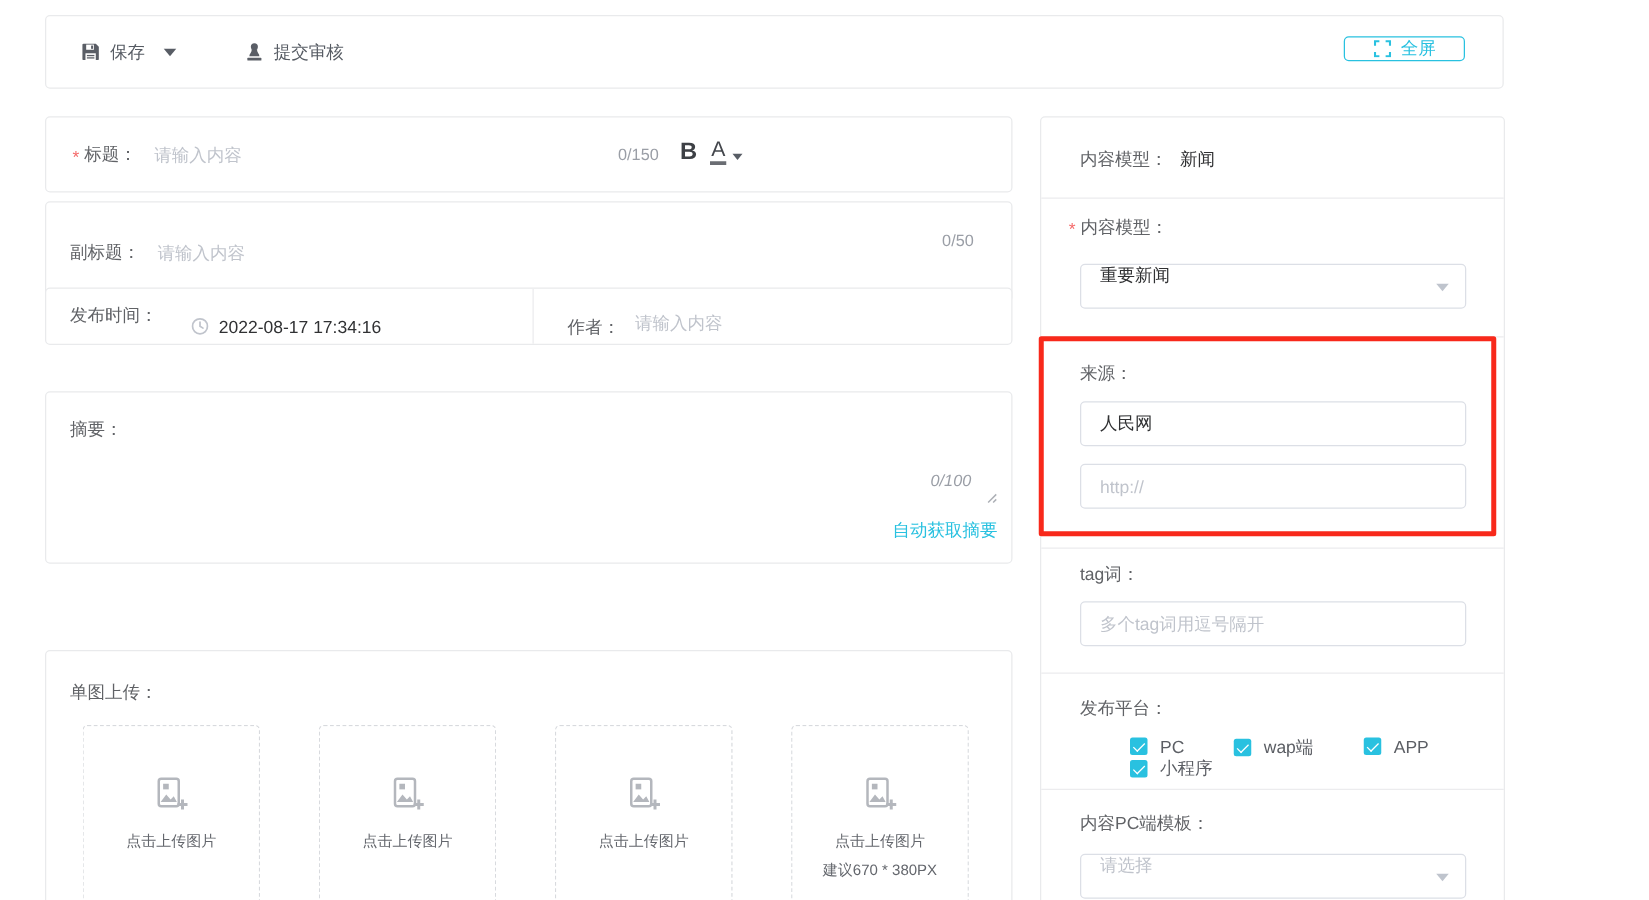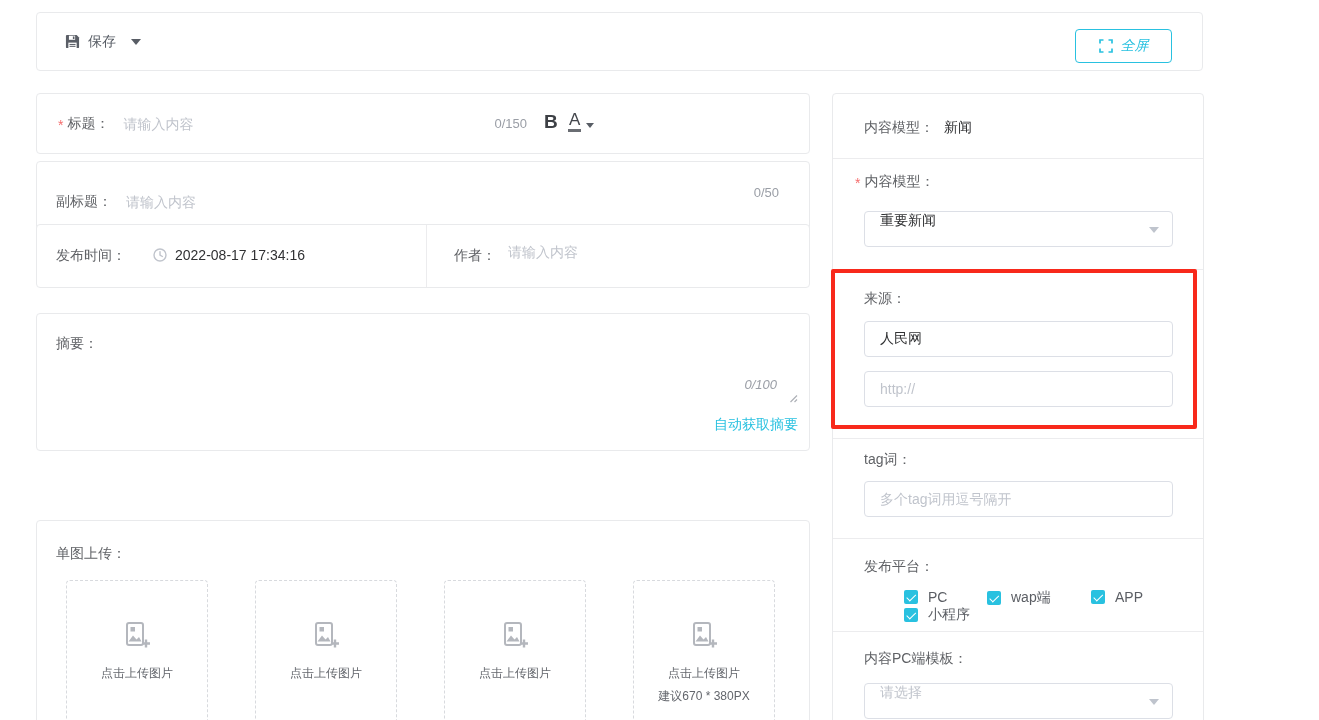--- a/index.html
+++ b/index.html
@@ -6,21 +6,21 @@
   html,body { background:#fff; }
   body { font-family:"Liberation Sans","DejaVu Sans",sans-serif; }
   #page { position:relative; width:1319px; height:720px; background:#fff; overflow:hidden; color:#606266; font-size:14px; }
 
   .card { position:absolute; background:#fff; border:1px solid #e9eaec; border-radius:4px; }
 
   
   .tb-group { position:absolute; top:0; height:100%; display:flex; align-items:center; gap:8px; cursor:pointer; color:#565b63; }
   .caret { width:0; height:0; border-left:5px solid transparent; border-right:5px solid transparent; border-top:6px solid #585d65; }
   .caret.sm { border-left-width:4px; border-right-width:4px; border-top-width:5px; }
-  .fullscreen-btn { position:absolute; right:30px; top:16px; width:97px; height:34px; border:1px solid var(--accent); border-radius:4px; display:flex; align-items:center; justify-content:center; gap:8px; color:var(--accent); cursor:pointer; background:#fff;font-style:italic; }
+  .fullscreen-btn { position:absolute; right:30px; top:16px; width:97px; height:20px; border:1px solid var(--accent); border-radius:4px; display:flex; align-items:center; justify-content:center; gap:8px; color:var(--accent); cursor:pointer; background:#fff; }
 
   
   .lbl-row { position:absolute; left:19px; top:0; height:100%; display:flex; align-items:center; gap:4px; }
   .star { color:#f56c6c; font-size:14px; margin-top:3px; }
   input.ghost { border:none; outline:none; background:transparent; font:inherit; font-size:14px; color:#303133; }
   input.ghost::placeholder { color:#c0c4cc; }
   .counter { color:#9a9ea6; font-size:13px; }
   .abs { position:absolute; }
 
   .bold-glyph { font-size:19px; font-weight:bold; color:#3d4045; cursor:pointer; }
@@ -65,20 +65,28 @@
         <path d="M2 1h10.4L15 3.6V14a1 1 0 0 1-1 1H2a1 1 0 0 1-1-1V2a1 1 0 0 1 1-1z" fill="#5a5e66"></path>
         <rect x="4.2" y="1.8" width="6.6" height="4.4" fill="#fff"></rect>
         <rect x="8.4" y="2.6" width="1.7" height="2.8" fill="#5a5e66"></rect>
         <rect x="3.6" y="9.2" width="8.8" height="5.8" fill="#fff"></rect>
         <rect x="4.8" y="10.6" width="6.4" height="1.1" fill="#5a5e66"></rect>
         <rect x="4.8" y="12.6" width="6.4" height="1.1" fill="#5a5e66"></rect>
       </svg>
       <span>保存</span>
       <span class="caret" style="margin-left:7px;"></span>
     </div>
+    <div class="tb-group" style="left:159px;">
+      <svg width="15" height="16" viewBox="0 0 16 17">
+        <circle cx="8" cy="3.6" r="3" fill="#5a5e66"></circle>
+        <path d="M5.6 5.8c.6 2.6-1.9 3.4-1.9 6h8.6c0-2.6-2.5-3.4-1.9-6z" fill="#5a5e66"></path>
+        <rect x="2" y="13" width="12" height="2.4" rx="0.6" fill="#5a5e66"></rect>
+      </svg>
+      <span>提交审核</span>
+    </div>
     <div class="fullscreen-btn">
       <svg width="14" height="14" viewBox="0 0 14 14" fill="none" stroke="#29c1e0" stroke-width="1.7">
         <path d="M1 4.5V1h3.5"></path>
           <path d="M9.5 1H13v3.5"></path>
           <path d="M13 9.5V13H9.5"></path>
           <path d="M4.5 13H1V9.5"></path>
       </svg>
       <span>全屏</span>
     </div>
   </div>
@@ -98,21 +106,21 @@
   </div>
 
   <div class="card" style="left:36px; top:161px; width:774px; height:81px;">
     <div class="lbl-row">
       <span>副标题：</span>
       <input class="ghost" style="width: 420px; margin-left: 10px;" placeholder="请输入内容">
     </div>
     <div class="abs counter" style="right:30px; top:23px;">0/50</div>
   </div>
 
-  <div class="card" style="left:36px; top:224px; width:774px; height:64px;">
+  <div class="card" style="left:36px; top:230px; width:774px; height:46px;">
     <div class="lbl-row">
       <span>发布时间：</span>
     </div>
     <svg class="abs" style="left:116px; top:23px;" width="14" height="14" viewBox="0 0 14 14">
       <circle cx="7" cy="7" r="6" fill="none" stroke="#c0c4cc" stroke-width="1.4"></circle>
       <path d="M7 3.6V7l2.4 1.5" stroke="#c0c4cc" stroke-width="1.4" fill="none" stroke-linecap="round"></path>
     </svg>
     <span class="abs" style="left:138px; top:22px; color:#303133;">2022-08-17 17:34:16</span>
     <div class="vdivider" style="left:389px;"></div>
     <span class="abs" style="left:417px; top:22px;">作者：</span>

